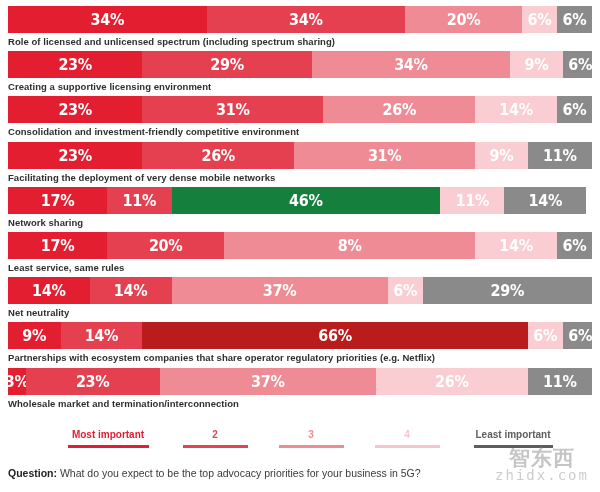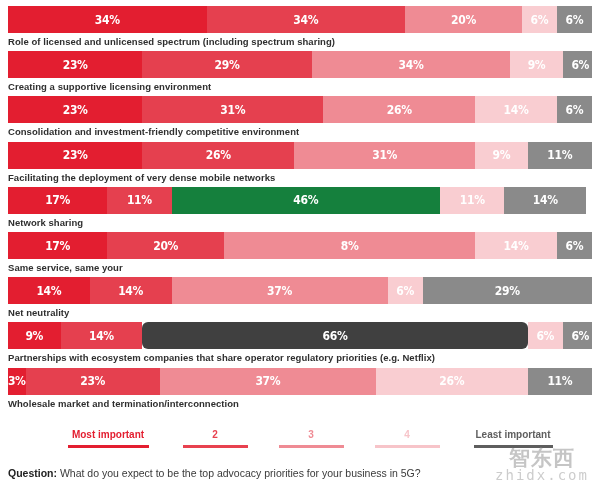--- a/index.html
+++ b/index.html
@@ -38,21 +38,21 @@
   }
 
   .seg {
     display: flex;
     align-items: center;
     justify-content: center;
     height: 27px;
     box-sizing: border-box;
     overflow: hidden;
     font-family: "DejaVu Sans Condensed", "Liberation Sans Narrow", "Liberation Sans", sans-serif;
-    font-size: 12px;
+    font-size: 16px;
     font-weight: 700;
     color: #ffffff;
     letter-spacing: -0.3px;
     white-space: nowrap;
     flex-shrink: 0;
   }
 
   .cat-label {
     margin-top: 3px;
     font-size: 9.5px;
@@ -186,37 +186,37 @@
       <div class="cat-label">Network sharing</div>
     </div>
     <div class="bar-group" style="top: 232px;">
       <div class="bar">
         <div class="seg" style="width: 17%; background: rgb(227, 30, 48);">17%</div>
         <div class="seg" style="width: 20%; background: rgb(229, 64, 79);">20%</div>
         <div class="seg" style="width: 43%; background: rgb(239, 139, 148);">8%</div>
         <div class="seg" style="width: 14%; background: rgb(249, 205, 209);">14%</div>
         <div class="seg" style="width: 6%; background: rgb(138, 138, 138);">6%</div>
       </div>
-      <div class="cat-label">Same service, same your</div>
+      <div class="cat-label">Least service, same rules</div>
     </div>
     <div class="bar-group" style="top: 277.2px;">
       <div class="bar">
         <div class="seg" style="width: 14%; background: rgb(227, 30, 48);">14%</div>
         <div class="seg" style="width: 14%; background: rgb(229, 64, 79);">14%</div>
         <div class="seg" style="width: 37%; background: rgb(239, 139, 148);">37%</div>
         <div class="seg" style="width: 6%; background: rgb(249, 205, 209);">6%</div>
         <div class="seg" style="width: 29%; background: rgb(138, 138, 138);">29%</div>
       </div>
       <div class="cat-label">Net neutrality</div>
     </div>
     <div class="bar-group" style="top: 322.4px;">
       <div class="bar">
         <div class="seg" style="width: 9%; background: rgb(227, 30, 48);">9%</div>
         <div class="seg" style="width: 14%; background: rgb(229, 64, 79);">14%</div>
-        <div class="seg" style="width: 66%; background: #404040; border-radius: 6px;">66%</div>
+        <div class="seg" style="width: 66%; background: #b91c1c;">66%</div>
         <div class="seg" style="width: 6%; background: rgb(249, 205, 209);">6%</div>
         <div class="seg" style="width: 6%; background: rgb(138, 138, 138);">6%</div>
       </div>
       <div class="cat-label">Partnerships with ecosystem companies that share operator regulatory priorities (e.g. Netflix)</div>
     </div>
     <div class="bar-group" style="top: 367.6px;">
       <div class="bar">
         <div class="seg" style="width: 3%; background: rgb(227, 30, 48);">3%</div>
         <div class="seg" style="width: 23%; background: rgb(229, 64, 79);">23%</div>
         <div class="seg" style="width: 37%; background: rgb(239, 139, 148);">37%</div>

